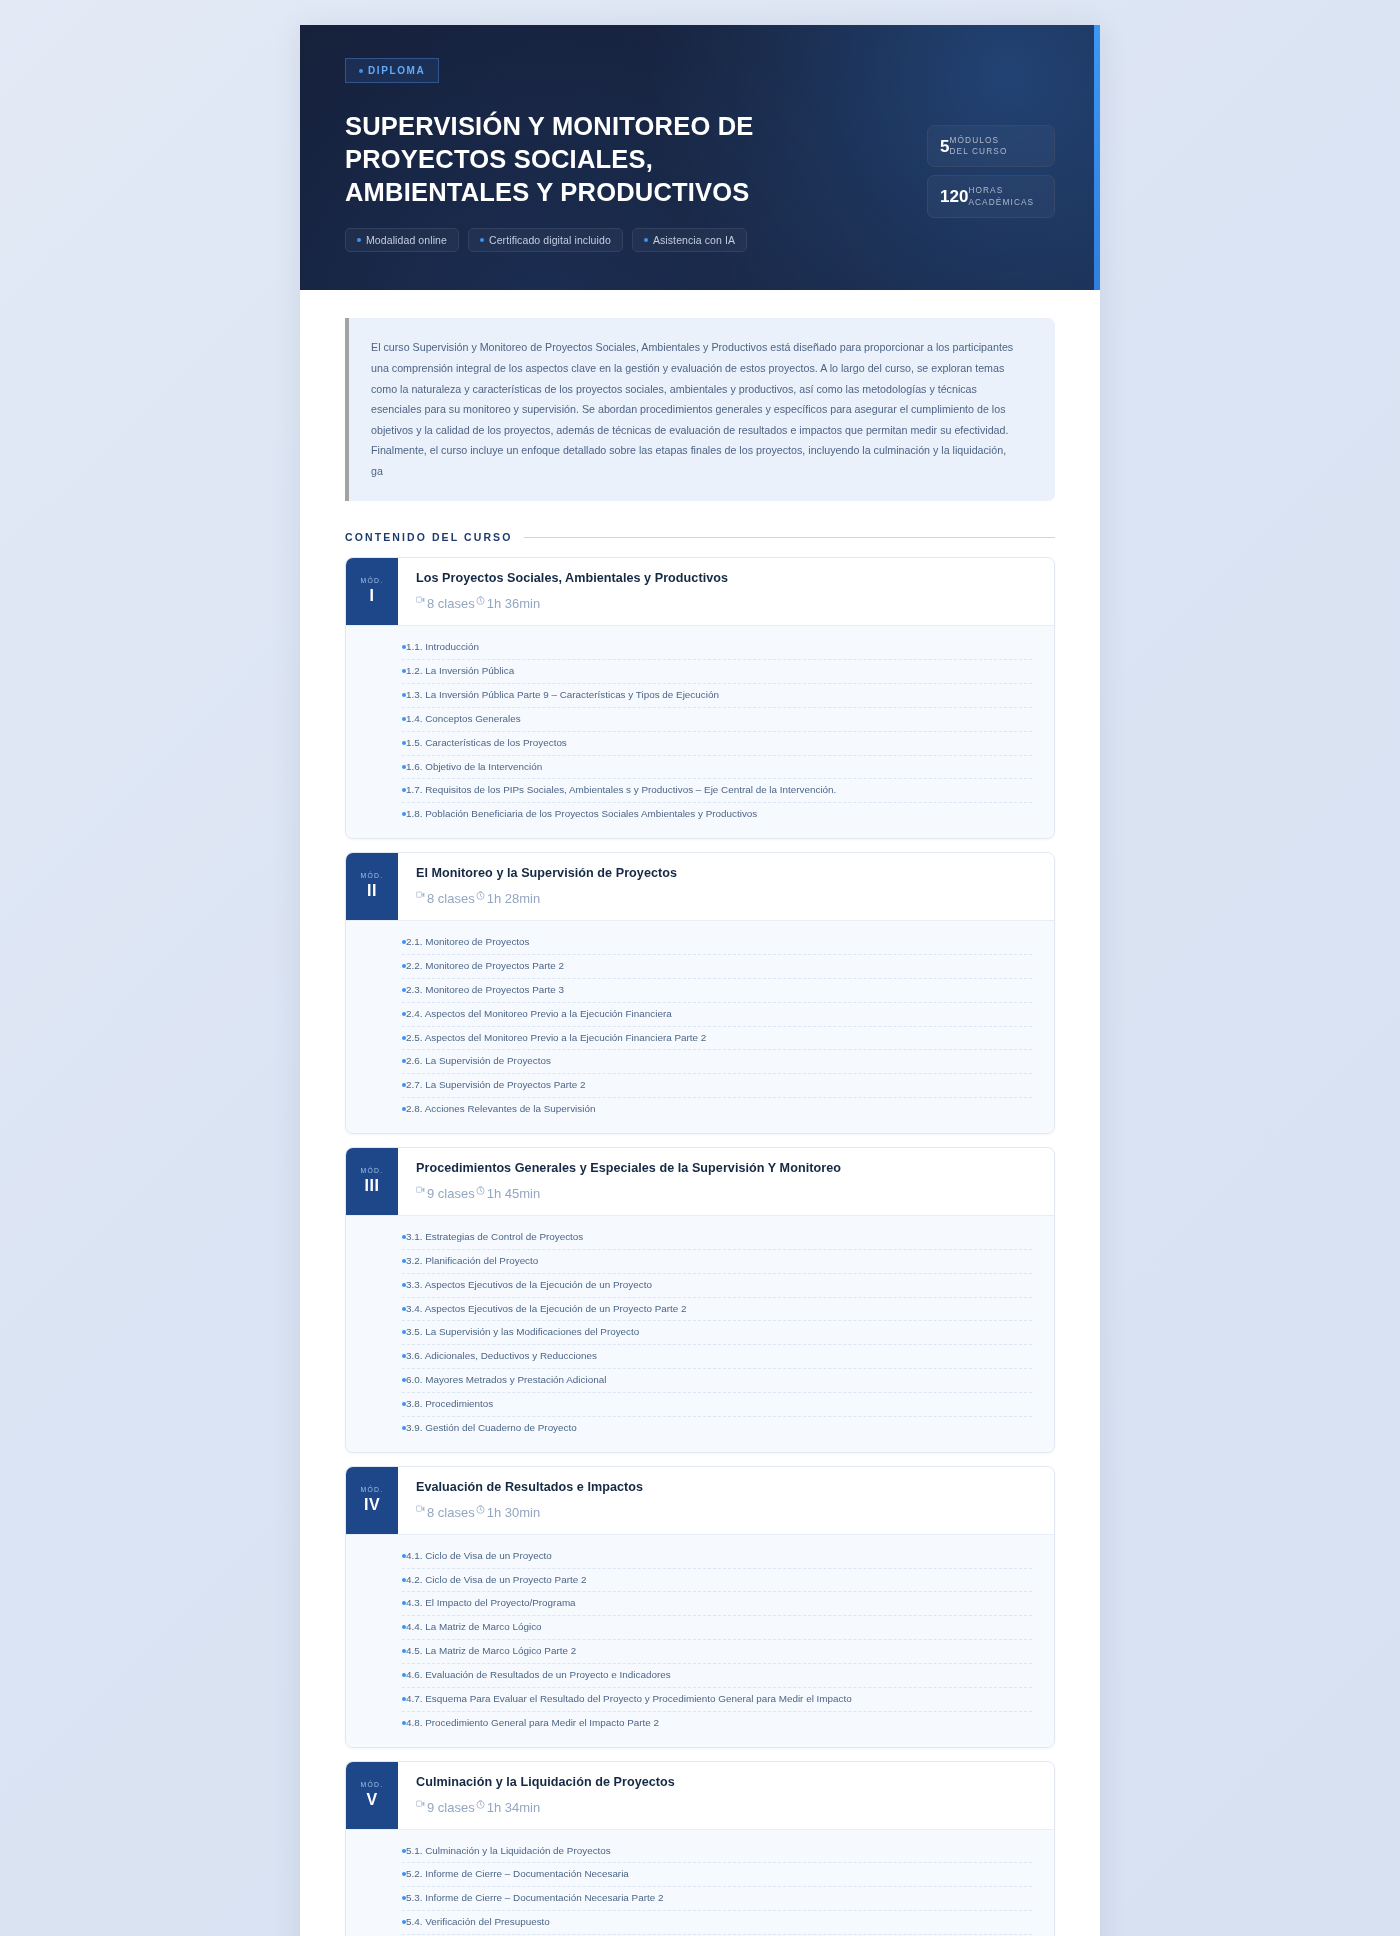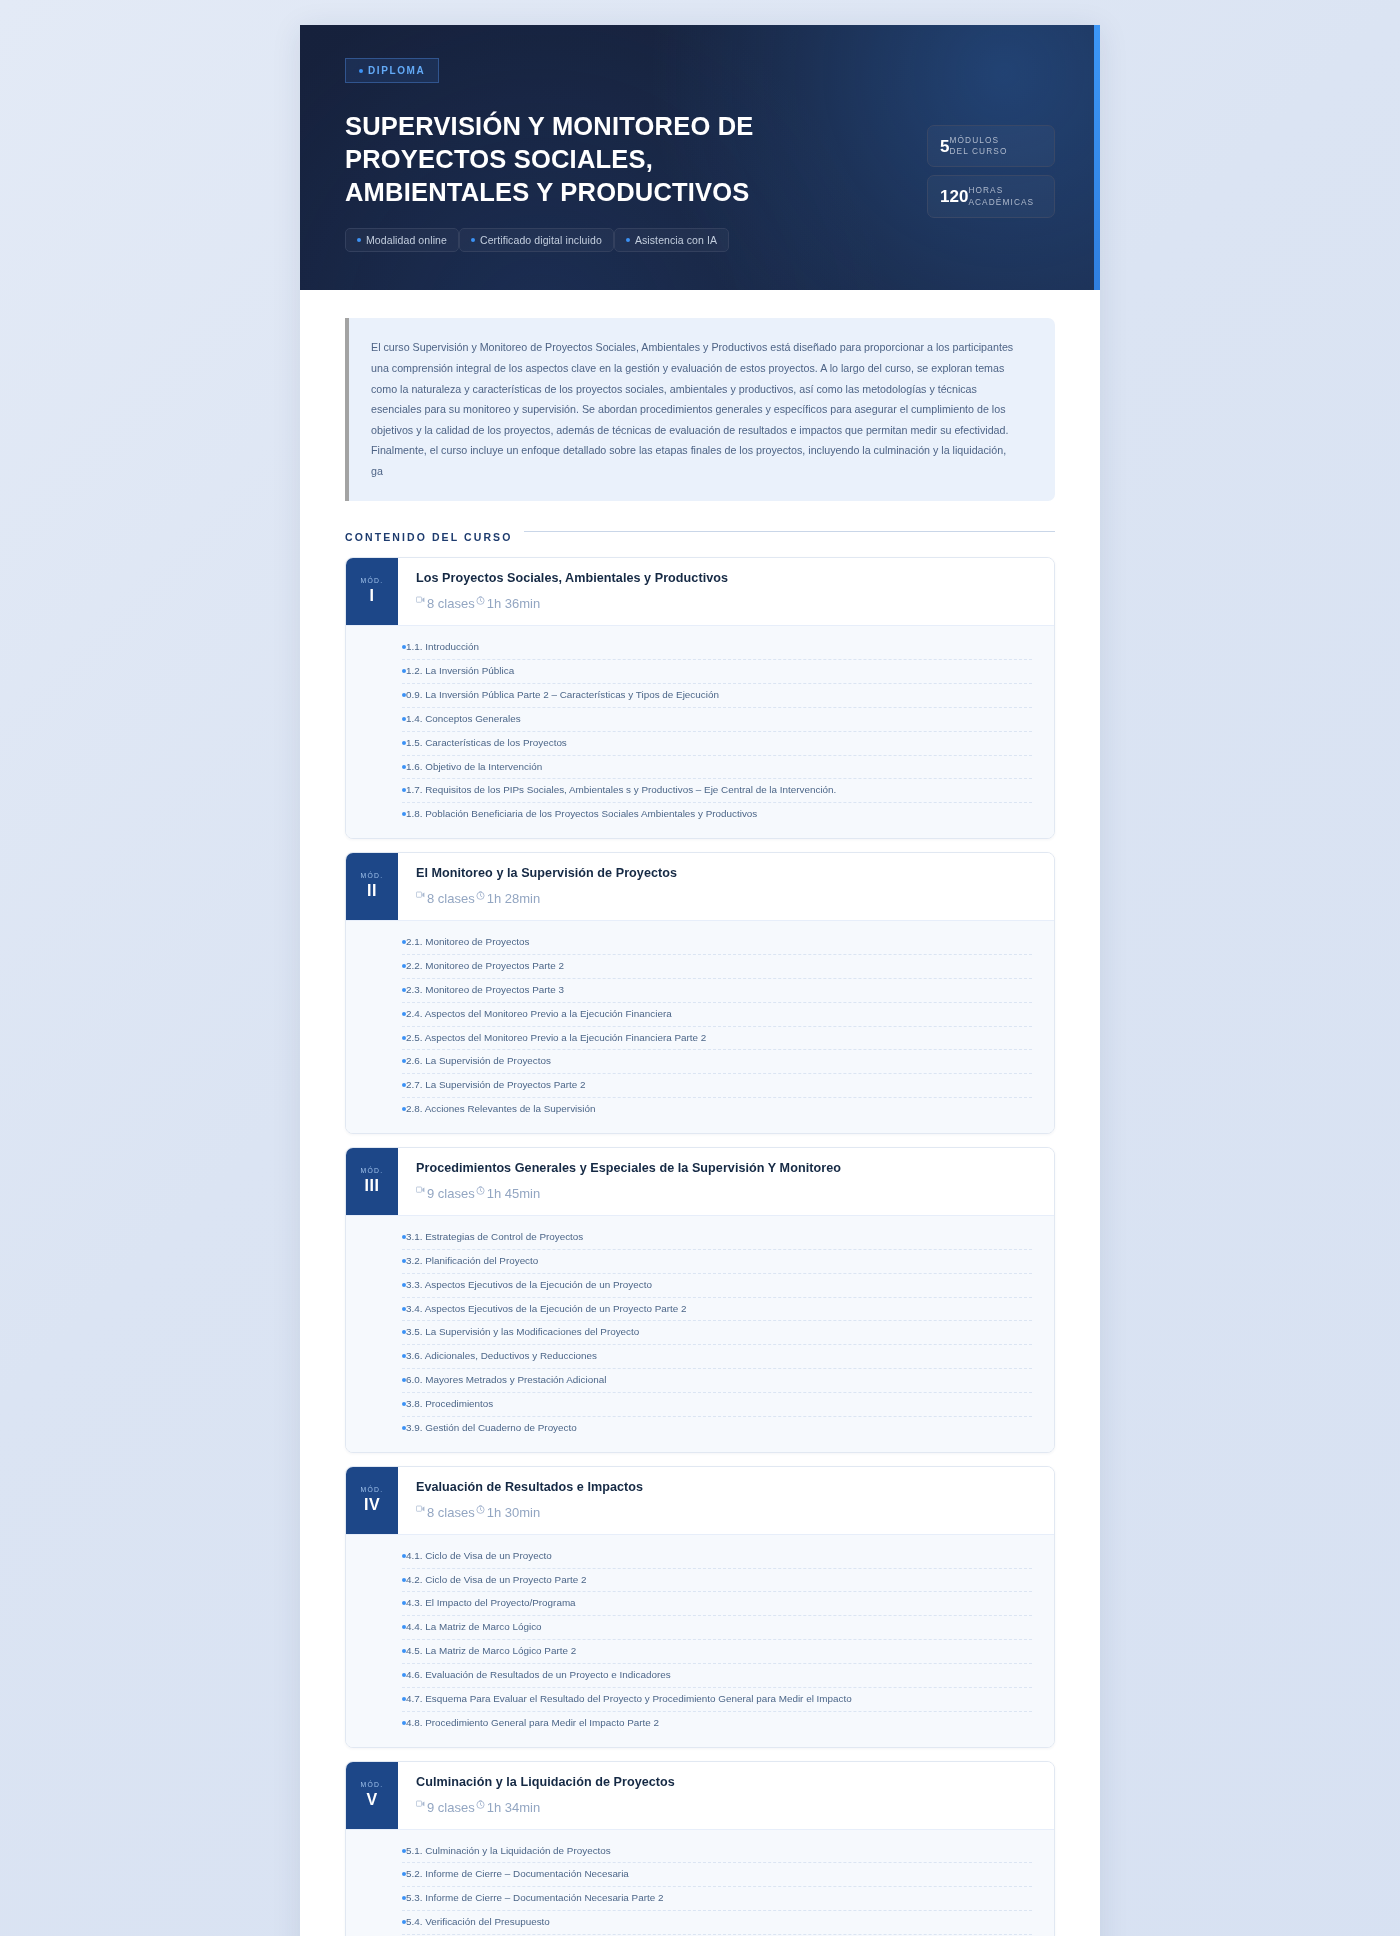--- a/index.html
+++ b/index.html
@@ -53,21 +53,21 @@
   .dot{ width:4px;height:4px;border-radius:50%;background:#3b92f5;display:inline-block;flex:0 0 auto;}
   .hero h1{
     margin-top:27px;
     font-size:25.5px;
     line-height:1.30;
     letter-spacing:.2px;
     font-weight:bold;
     color:#ffffff;
     max-width:470px;
   }
-  .chips{ display:flex; margin-top:19px; flex-wrap:wrap;}
+  .chips{ display:flex; gap:9px; margin-top:19px; flex-wrap:wrap;}
   .chip{
     display:inline-flex; align-items:center; gap:5px;
     border:1px solid #33405e;
     background:rgba(255,255,255,.035);
     border-radius:5px;
     padding:5px 11px;
     font-size:10.5px;
     color:#c3cede;
     letter-spacing:.1px;
   }
@@ -94,21 +94,21 @@
     background:#eaf1fb;
     border-left:4px solid #a3a3a3;
     border-radius:0 7px 7px 0;
     padding:19px 40px 20px 22px;
     font-size:10.7px;
     line-height:1.92;
     color:#4e6486;
   }
 
   .section-title{
-    display:flex; gap:12px;
+    display:flex; align-items:center; gap:12px;
     margin:30px 0 14px 0;
   }
   .section-title span{
     font-size:10.5px; font-weight:bold; letter-spacing:2.1px;
     color:#1d3b6e; white-space:nowrap;
   }
   .section-title .rule{ flex:1; height:1px; background:#c9d6e8; }
 
   .module{
     border:1px solid #e1e8f2;
@@ -238,21 +238,21 @@
             <div class="lesson">
               <i class="bullet"></i>
               <span>1.1. Introducción</span>
             </div>
             <div class="lesson">
               <i class="bullet"></i>
               <span>1.2. La Inversión Pública</span>
             </div>
             <div class="lesson">
               <i class="bullet"></i>
-              <span>0.9. La Inversión Pública Parte 2 – Características y Tipos de Ejecución</span>
+              <span>1.3. La Inversión Pública Parte 9 – Características y Tipos de Ejecución</span>
             </div>
             <div class="lesson">
               <i class="bullet"></i>
               <span>1.4. Conceptos Generales</span>
             </div>
             <div class="lesson">
               <i class="bullet"></i>
               <span>1.5. Características de los Proyectos</span>
             </div>
             <div class="lesson">

